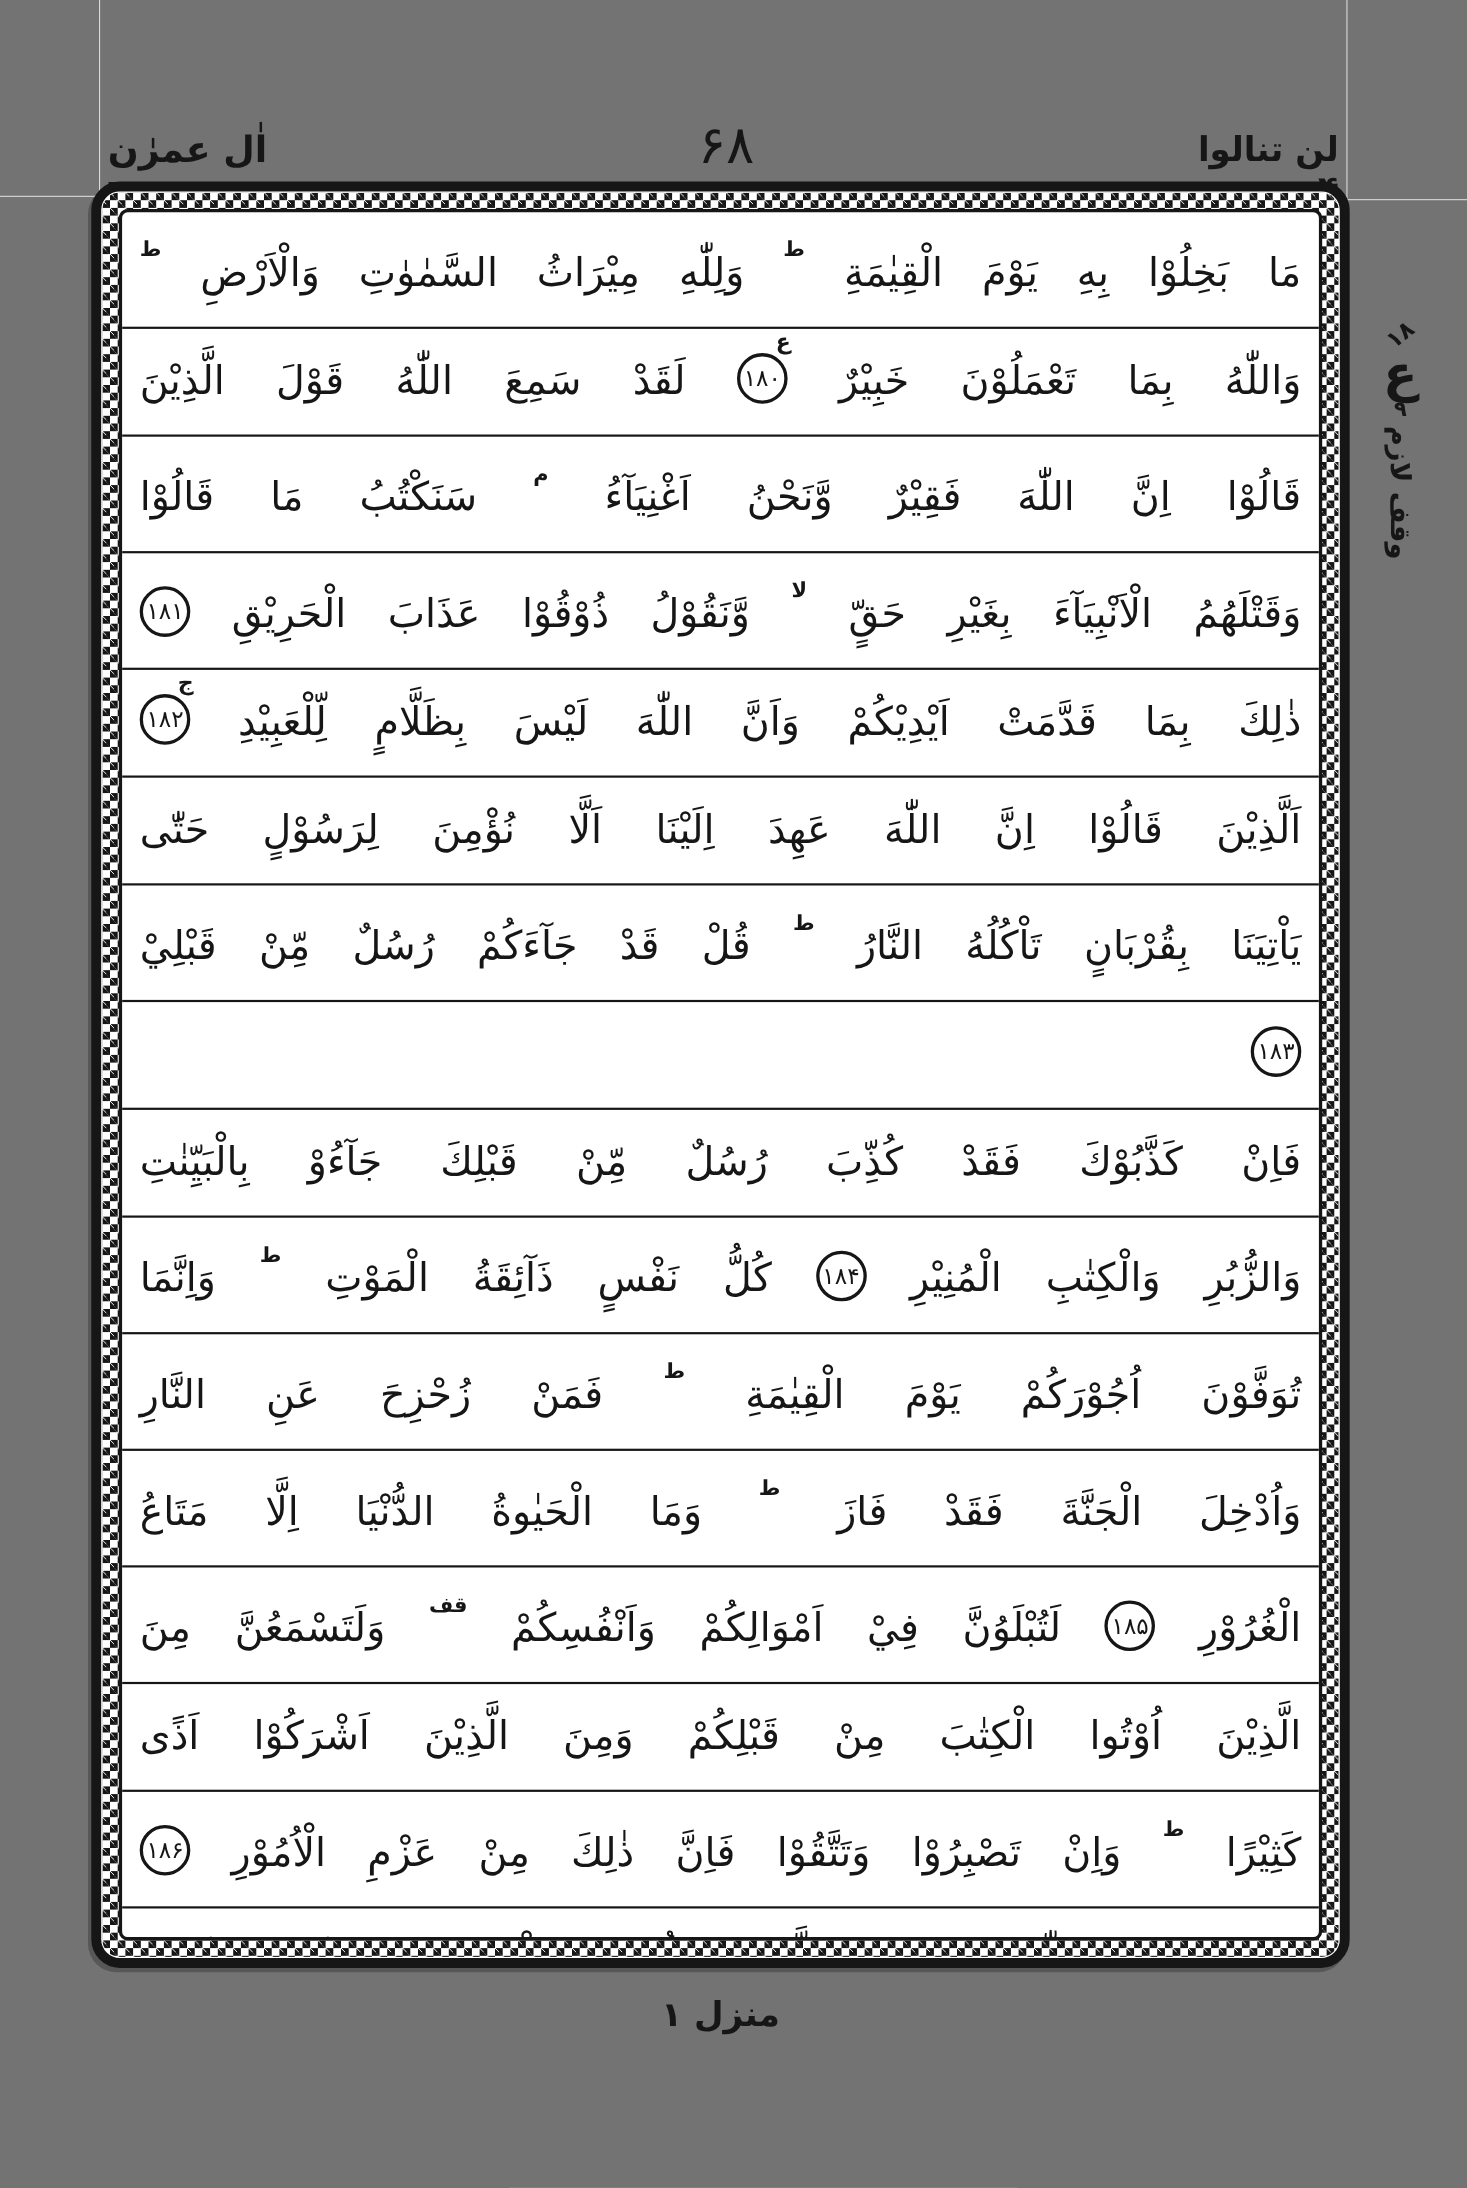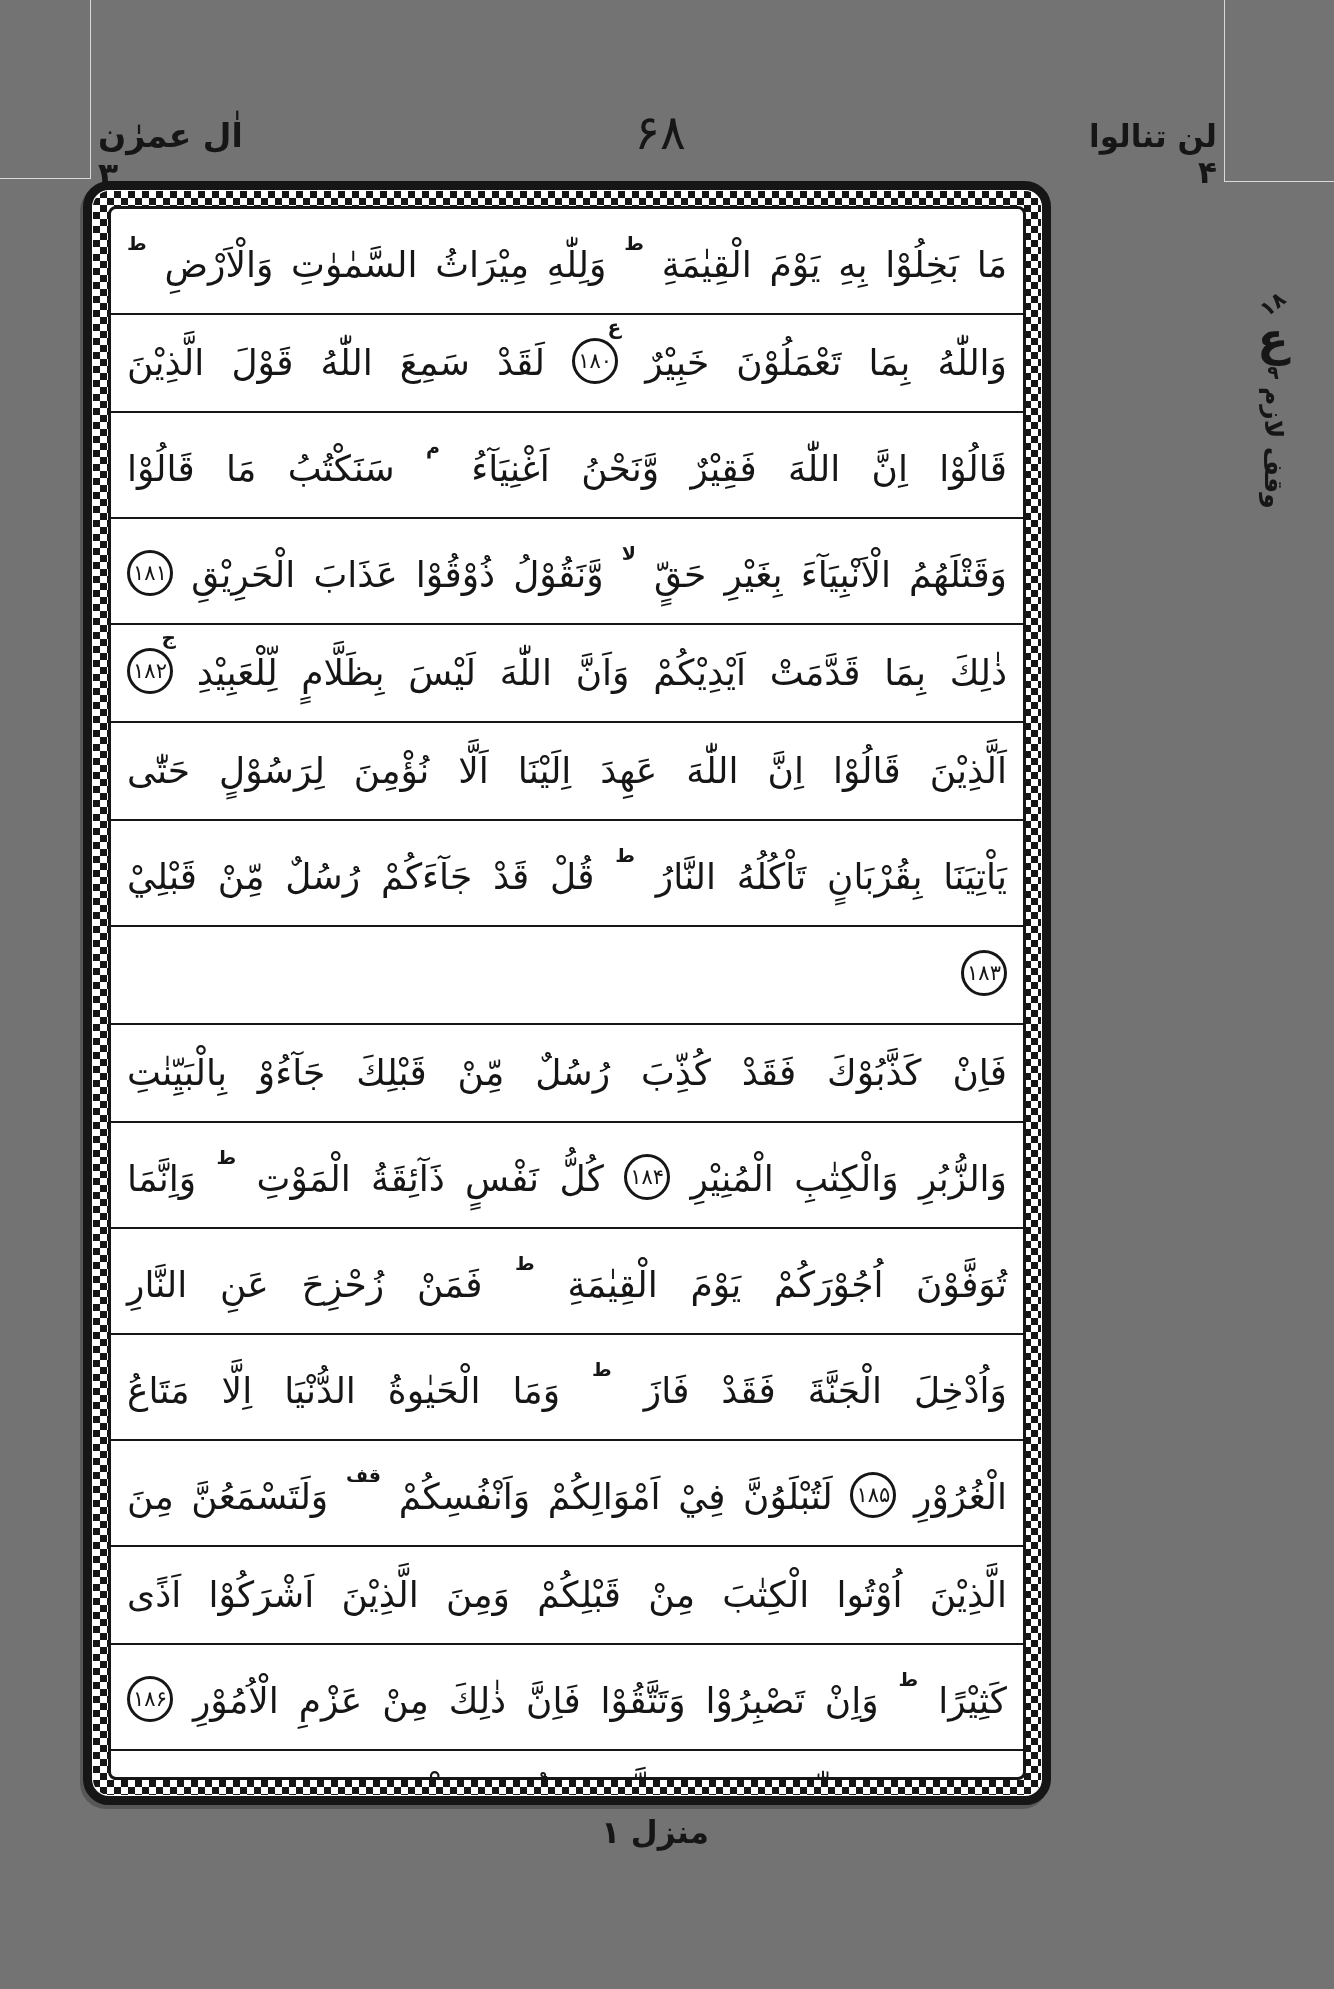--- a/index.html
+++ b/index.html
@@ -28,21 +28,21 @@
     position:absolute;left:555px;top:104px;width:210px;
     font-size:48px;font-weight:normal;text-align:center;
   }
   .juz-title{
     position:absolute;left:1072px;top:118px;width:145px;
     font-size:31px;font-weight:bold;text-align:right;direction:rtl;
   }
 
   
   .frame{
-    position:absolute;left:83px;top:181px;width:968px;height:1624px;
+    position:absolute;left:83px;top:165px;width:1144px;height:1624px;
     box-sizing:border-box;
     border:9px solid #161616;
     border-radius:26px;
     box-shadow:-3px 4px 0 rgba(22,22,22,.30);
     background:#ffffff;
   }
   .ornament{
     position:absolute;inset:1px;
     border-radius:16px;
     background-image:

